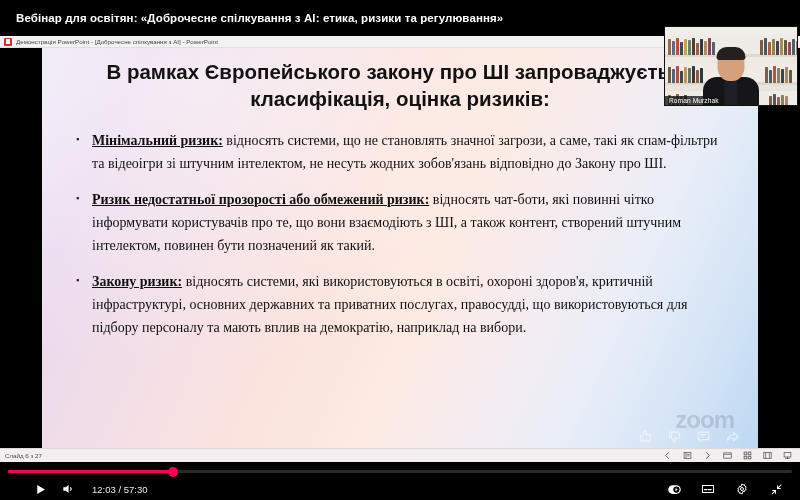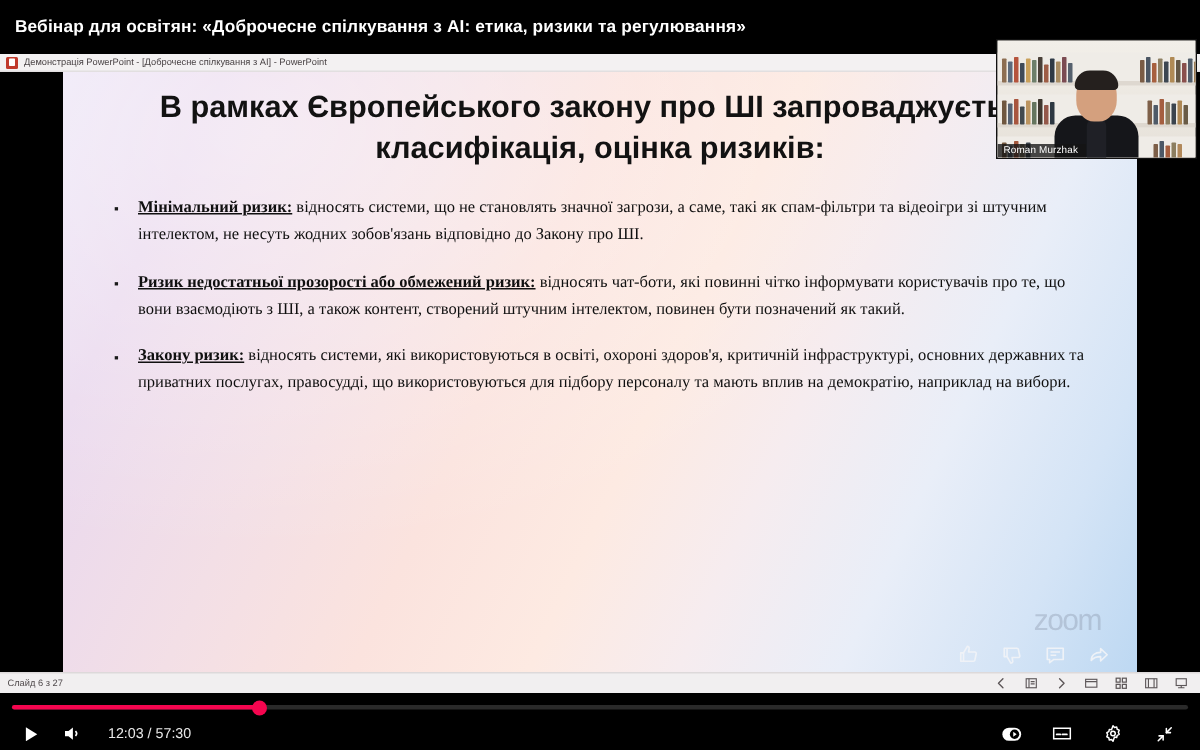--- a/index.html
+++ b/index.html
@@ -7,21 +7,21 @@
     font-family:"Liberation Sans", sans-serif; }
 
   #app { position:relative; width:800px; height:500px; background:#000; }
 
   
   #titlebar {
     position:absolute; left:0; top:0; width:800px; height:36px;
     background:#000; display:flex; align-items:center;
   }
   #titlebar .txt {
-    color:#ffffff; font-size:11.5px; font-weight:bold; padding-left:10px;
+    color:#ffffff; font-size:11.5px; font-weight:bold; padding-left:16px;
     letter-spacing:.1px; white-space:nowrap;
   }
 
   
   #ppt-strip {
     position:absolute; left:0; top:36px; width:800px; height:12px;
     background:#f3f1f2; display:flex; align-items:center;
     border-bottom:1px solid #e2dfe0;
   }
   #ppt-strip .pp-icon {
@@ -62,28 +62,28 @@
   }
 
   #bullets { position:relative; z-index:2; margin:18px 30px 0 34px; }
   .bullet { display:flex; margin-bottom:14px; }
   .bullet .mark {
     flex:none; width:16px; padding-top:5px;
     font-size:9px; color:#1a1a1a; line-height:1;
   }
   .bullet .body {
     font-family:"Liberation Serif", serif;
-    font-size:11px; color:#101010; line-height:1.62; text-align:left;
+    font-size:14px; color:#101010; line-height:1.62; text-align:left;
   }
   .bullet .lead { font-weight:bold; text-decoration:underline; }
 
   
   #watermark {
-    position:absolute; right:24px; bottom:24px; z-index:3;
-    font-size:20px; font-weight:normal; color:rgba(120,130,150,.30);
+    position:absolute; right:24px; bottom:16px; z-index:3;
+    font-size:24px; font-weight:bold; color:rgba(120,130,150,.30);
     letter-spacing:-1px; line-height:1; user-select:none;
   }
   #reactions {
     position:absolute; right:18px; bottom:4px; z-index:4;
     display:flex; gap:14px; align-items:center;
   }
   #reactions .r { width:15px; height:15px; opacity:.92; }
   #reactions svg { display:block; }
 
   
@@ -111,21 +111,21 @@
   #progress .played {
     position:absolute; left:0; top:0; height:3px; width:21%;
     background:#f5054f; border-radius:2px;
   }
   #progress .knob {
     position:absolute; left:21%; top:-3.5px; width:10px; height:10px;
     margin-left:-5px; border-radius:50%; background:#f5054f;
   }
   #ctrls {
     position:absolute; left:0; top:16px; width:800px; height:22px;
-    display:flex; align-items:center;
+    display:flex; align-items:center;padding-left:20px;
   }
   #ctrls .btn { width:20px; height:18px; display:flex; align-items:center;
     justify-content:center; color:#fff; }
   #ctrls .btn svg{ display:block; }
   #play-button { margin-left:10px; }
   #volume-button { margin-left:8px; }
   #time-display {
     color:#e8e8e8; font-size:9.5px; margin-left:14px;
     font-family:"Liberation Sans", sans-serif; white-space:nowrap;
   }

